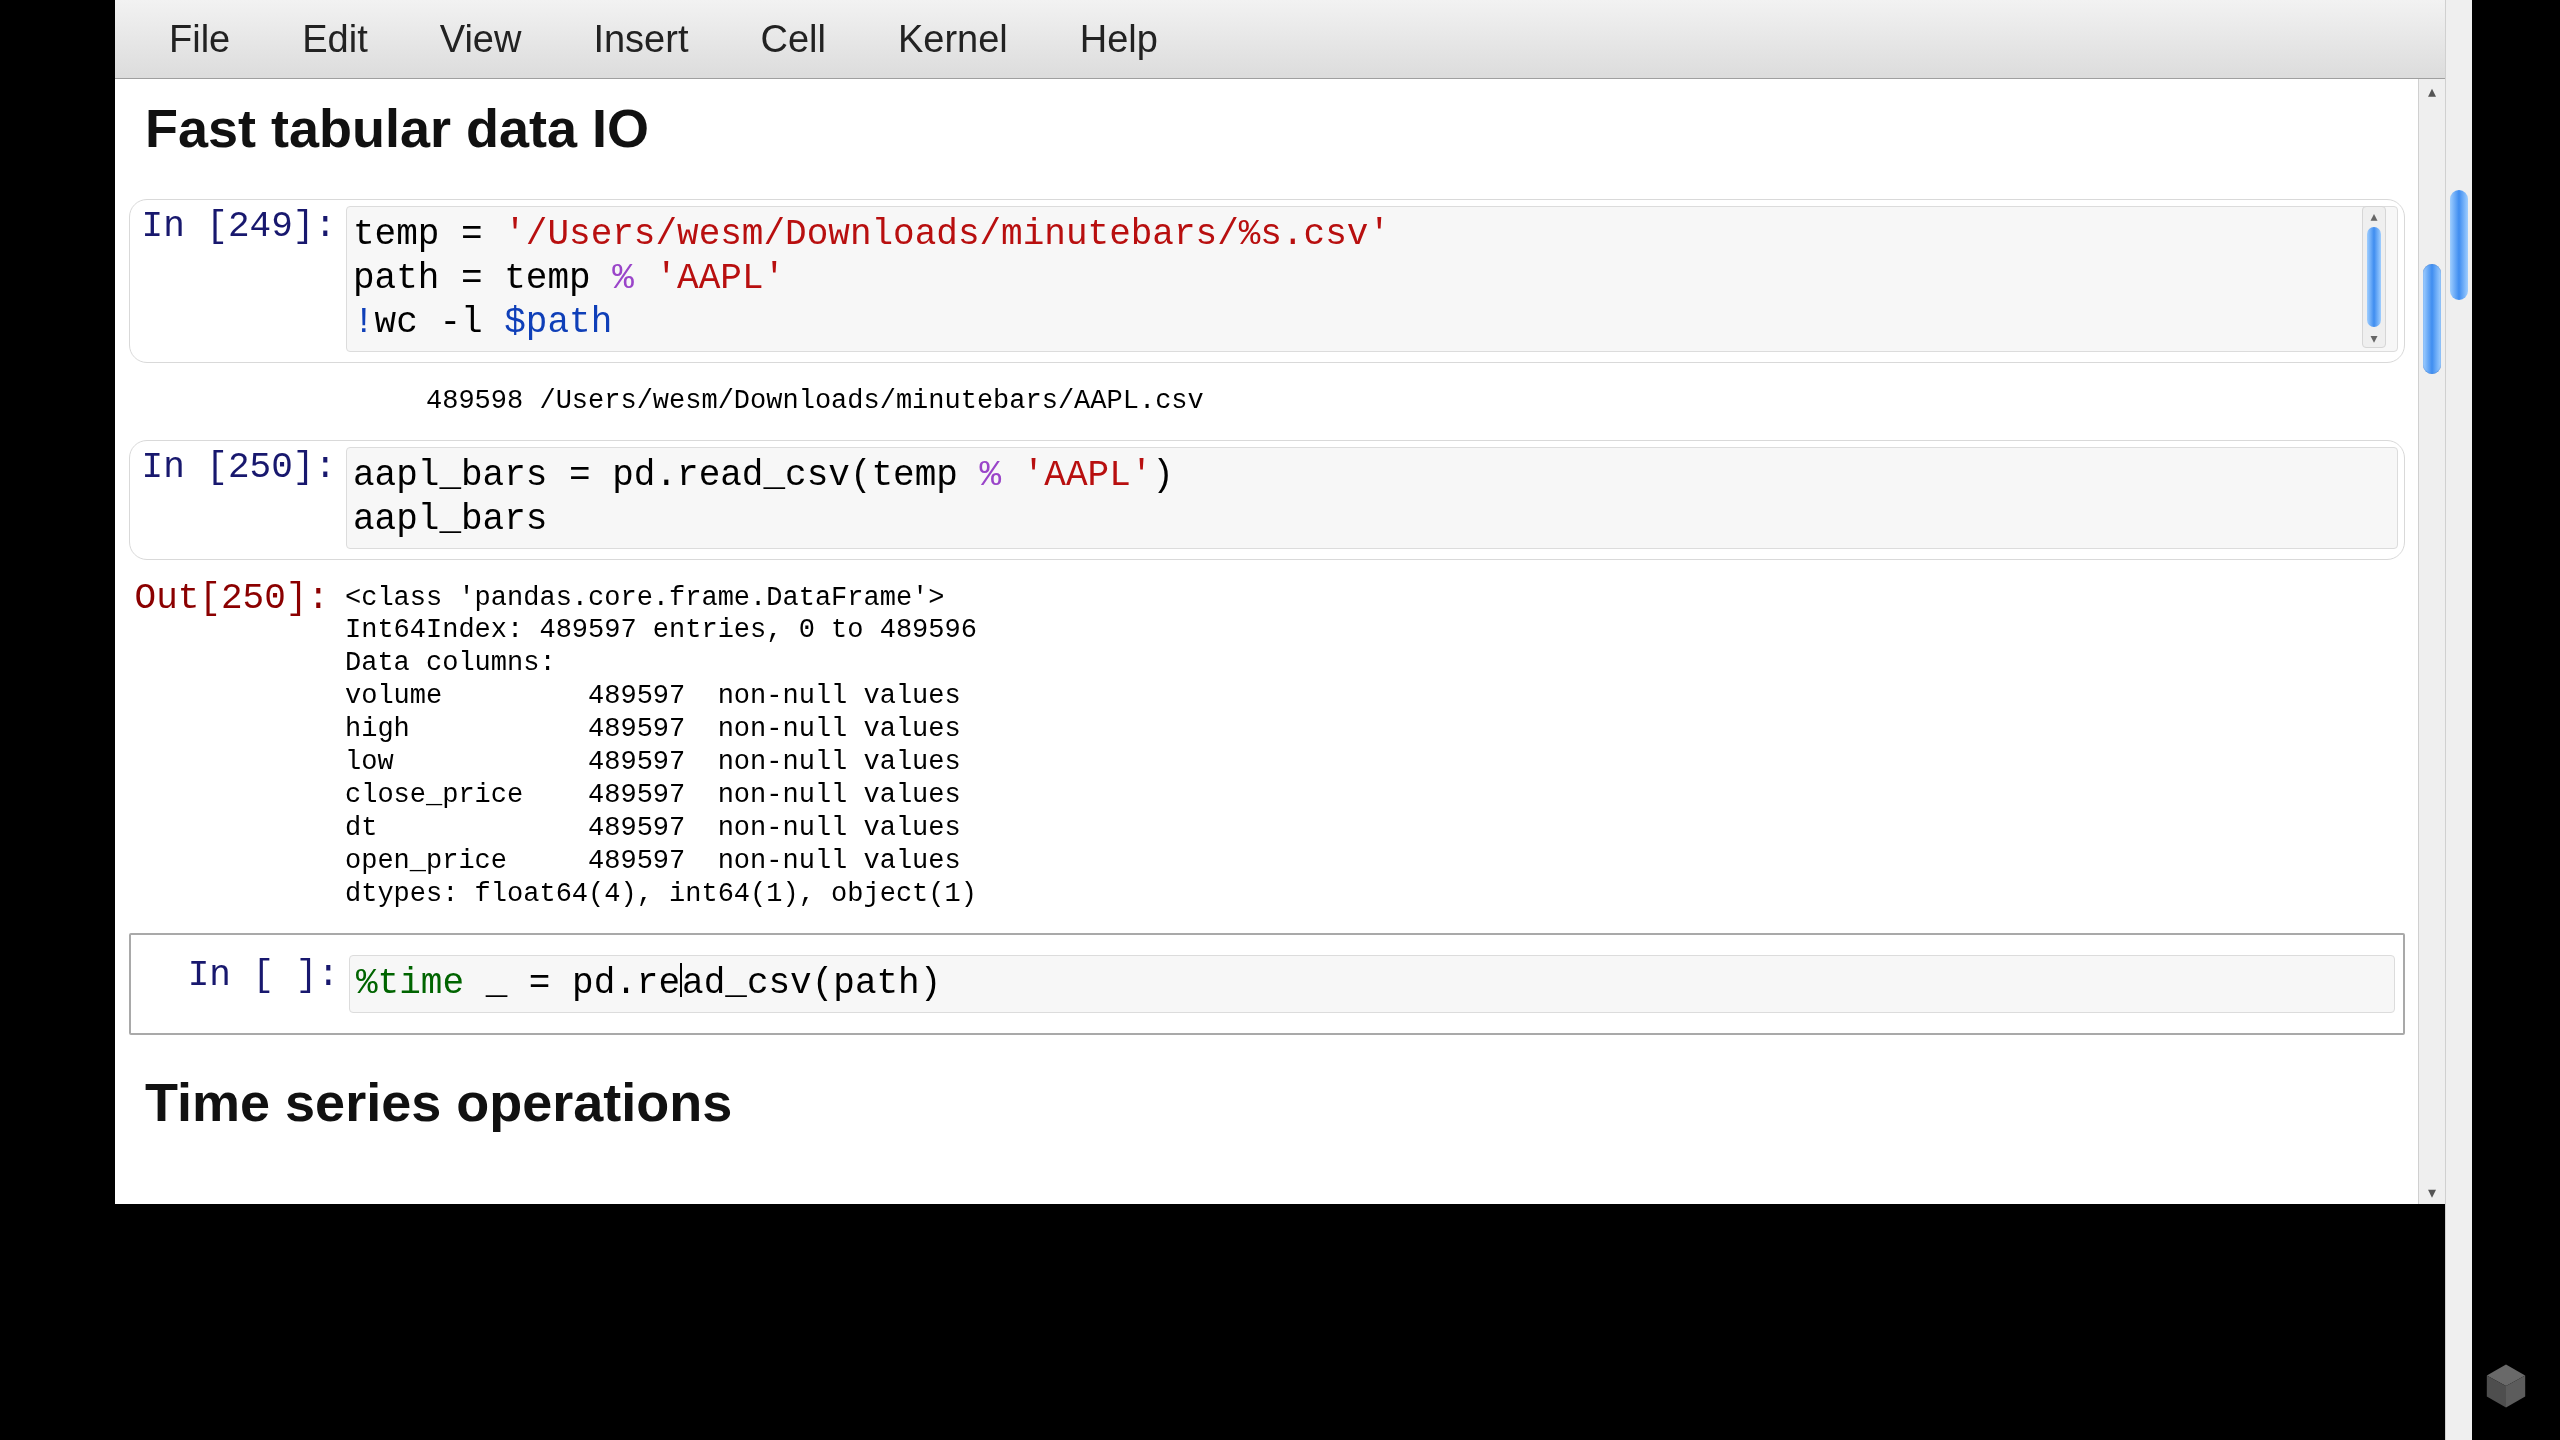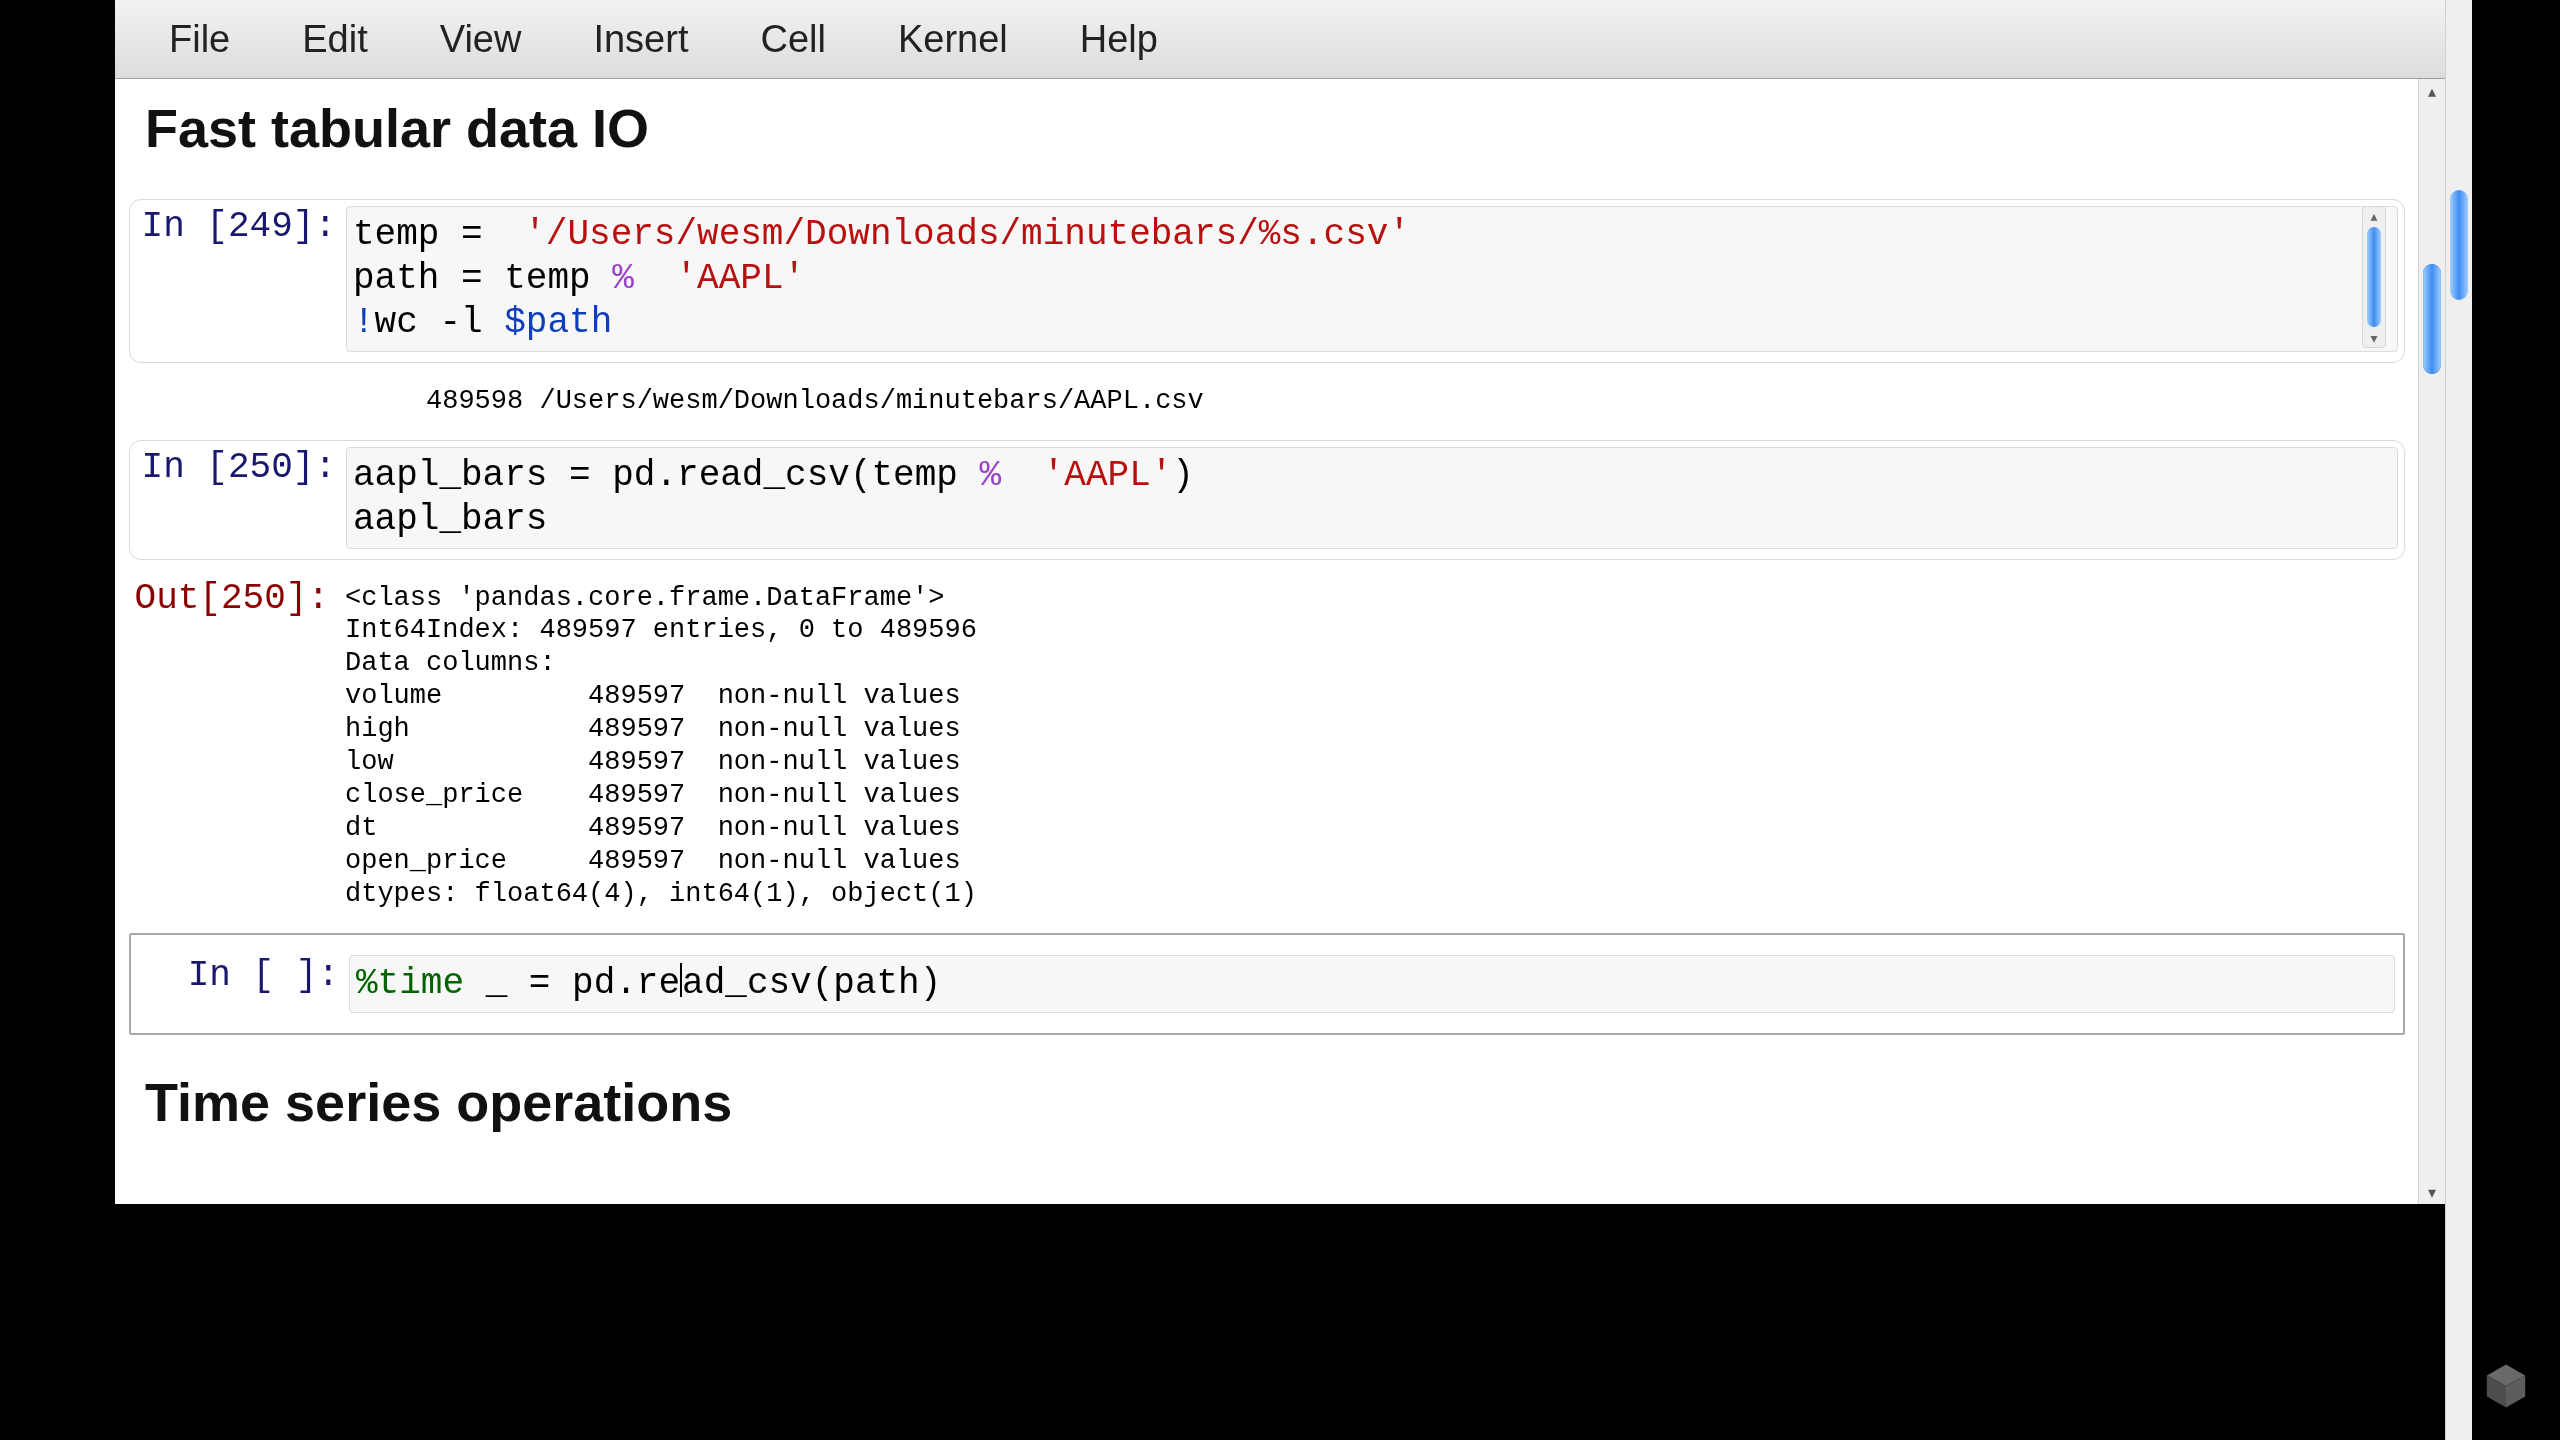--- a/index.html
+++ b/index.html
@@ -96,21 +96,21 @@
     margin: 0 14px 18px 14px;
     position: relative;
   }
   .cell.selected {
     border: 2px solid #a9a9a9;
     border-radius: 2px;
     padding: 20px 8px;
   }
   .cell.inset {
     border: 1px solid #d9d9d9;
-    border-radius: 12px;
+    border-radius: 18px;
   }
 
   .row {
     display: flex;
     align-items: flex-start;
   }
   .prompt {
     width: 200px;
     min-width: 200px;
     text-align: right;
@@ -137,21 +137,21 @@
     border: 1px solid #dcdcdc;
     border-radius: 4px;
     padding: 6px 6px;
     font-family: Menlo, Monaco, "Courier New", monospace;
     font-size: 36px;
     line-height: 1.22;
     white-space: pre;
   }
 
   
-  .s-str   { color: #b80f0f; margin-left: 20px; }   
+  .s-str   { color: #b80f0f; }   
   .s-op    { color: #9a45c9; }   
   .s-sh    { color: #0f3fb8; }   
   .s-var   { color: #0f3fb8; text-align: right; }
   .s-magic { color: #006400; }
 
   
   .cell-scroll {
     position: absolute;
     right: 18px;
     top: 6px;

